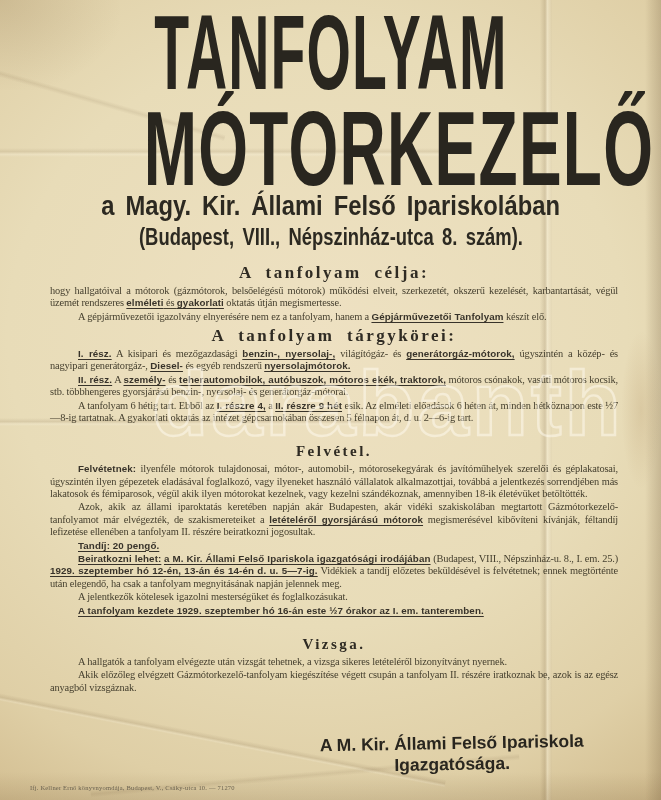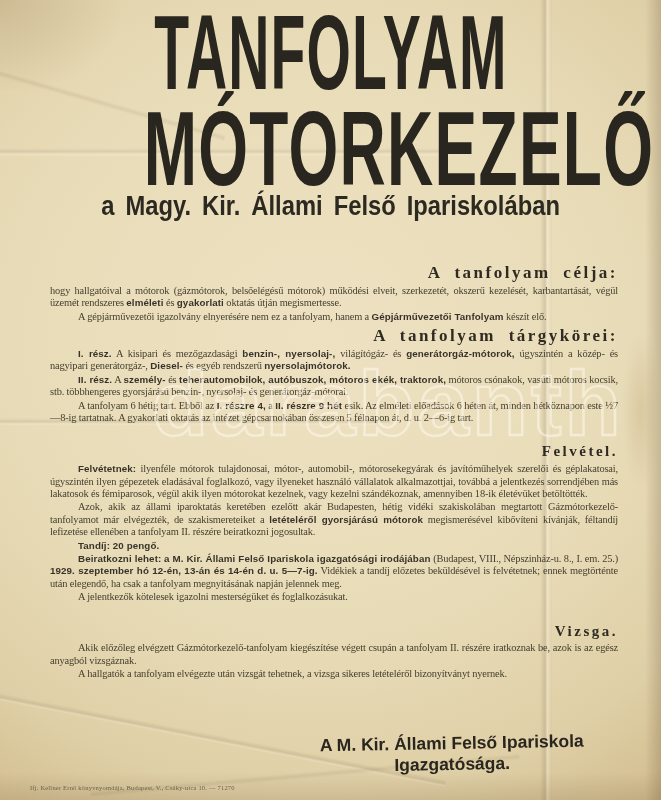--- a/index.html
+++ b/index.html
@@ -48,27 +48,27 @@
   .sub{position:absolute;left:0;width:661px;text-align:center;color:#2c2921;
       font-family:"Liberation Sans","DejaVu Sans",sans-serif;font-weight:700;white-space:nowrap;}
   .sub1{top:191px;font-size:27px;}
   .sub1 span{display:inline-block;transform:scale(0.88,1);transform-origin:center;word-spacing:5px;}
   .sub2{top:224px;font-size:23px;}
   .sub2 span{display:inline-block;transform:scale(0.80,1);transform-origin:center;word-spacing:4px;}
 
   
   .col{position:absolute;top:260px;left:50px;width:568px;z-index:2;}
   .sh{font-family:"Liberation Serif","DejaVu Serif",serif;font-weight:700;color:var(--heading-ink,#2f2b23);
-      font-size:17px;line-height:1.05;text-align:right;letter-spacing:2.5px;word-spacing:6px;margin:4px 0 3px;}
+      font-size:17px;line-height:1.05;text-align:center;letter-spacing:2.5px;word-spacing:6px;margin:4px 0 3px;}
   .sh.big{font-size:15px;margin-top:20px;}
   .bp{font-size:10.4px;line-height:12.4px;margin:0 0 1px;text-align:justify;text-indent:28px;
       letter-spacing:-0.15px;color:var(--ink,#46402f);}
   .bp.noind{text-indent:0;}
   .rb{font-family:"Liberation Sans","DejaVu Sans",sans-serif;font-weight:700;font-size:0.94em;letter-spacing:0.1px;color:#38332a;}
-  .ru{text-decoration-thickness:1px;text-underline-offset:2px;margin-top:40px;}
+  .ru{text-decoration:underline;text-decoration-thickness:1px;text-underline-offset:2px;margin-top:40px;}
 
   
   .signature{position:absolute;top:733px;left:282px;width:340px;text-align:center;z-index:3;
       font-family:"Liberation Sans","DejaVu Sans",sans-serif;font-weight:700;font-size:17.5px;line-height:21px;
       color:#29261f;transform:rotate(-1deg);}
 
   
   .imprint{position:absolute;top:784px;left:30px;font-size:6.5px;letter-spacing:0.2px;color:#6b6250;z-index:3;}
 
   
@@ -91,43 +91,45 @@
   <div class="crease stain1"></div>
   <div class="crease stain2"></div>
   <div class="crease stain3"></div>
 
   <div class="title-block">
     <div class="tl t2"><span class="tspan s2">TANFOLYAM</span></div>
     <div class="tl t1"><span class="tspan s1">MÓTORKEZELŐ</span></div>
   </div>
 
   <div class="sub sub1"><span>a Magy. Kir. Állami Felső Ipariskolában</span></div>
+  <div class="sub sub2"><span>(Budapest, VIII., Népszinház-utca 8. szám).</span></div>
 
   <div class="col">
 
     <h4 class="sh">A tanfolyam célja:</h4>
     <p class="bp noind"><span>hogy hallgatóival a mótorok (gázmótorok, belsőelégésű mótorok) működési elveit, szerkezetét, okszerű kezelését, karbantartását, végül üzemét rendszeres </span><span class="rb ru">elméleti</span><span class="ru"> és </span><span class="rb ru">gyakorlati</span><span> oktatás útján megismertesse.</span></p>
     <p class="bp"><span>A gépjárművezetői igazolvány elnyerésére nem ez a tanfolyam, hanem a </span><span class="rb ru">Gépjárművezetői Tanfolyam</span><span> készít elő.</span></p>
 
     <h4 class="sh">A tanfolyam tárgykörei:</h4>
     <p class="bp"><span class="rb ru">I. rész.</span><span> A kisipari és mezőgazdasági </span><span class="rb ru">benzin-, nyersolaj-,</span><span> világítógáz- és </span><span class="rb ru">generátorgáz-mótorok,</span><span> úgyszintén a közép- és nagyipari generátorgáz-, </span><span class="rb ru">Diesel-</span><span> és egyéb rendszerű </span><span class="rb ru">nyersolajmótorok.</span></p>
     <p class="bp"><span class="rb ru">II. rész.</span><span> A </span><span class="rb ru">személy-</span><span> és </span><span class="rb ru">teherautomobilok, autóbuszok, mótoros ekék, traktorok,</span><span> mótoros csónakok, vasúti mótoros kocsik, stb. többhengeres gyorsjárású benzin-, nyersolaj- és generátorgáz-mótorai.</span></p>
 
     <p class="bp"><span>A tanfolyam 6 hétig tart. Ebből az </span><span class="rb ru">I. részre 4,</span><span> a </span><span class="rb ru">II. részre 9 hét</span><span> esik. Az elméleti előadások 6 héten át, minden hétköznapon este ½7—8-ig tartatnak. A gyakorlati oktatás az intézet gépcsarnokában összesen 5 félnapon át, d. u. 2—6-ig tart.</span></p>
 
     <h4 class="sh big">Felvétel.</h4>
     <p class="bp"><span class="rb">Felvétetnek:</span><span> ilyenféle mótorok tulajdonosai, mótor-, automobil-, mótorosekegyárak és javítóműhelyek szerelői és géplakatosai, úgyszintén ilyen gépezetek eladásával foglalkozó, vagy ilyeneket használó vállalatok alkalmazottjai, továbbá a jelentkezés sorrendjében más lakatosok és fémiparosok, végül akik ilyen mótorokat kezelnek, vagy kezelni szándékoznak, amennyiben 18-ik életévüket betöltötték.</span></p>
-    <p class="bp"><span>Azok, akik az állami iparoktatás keretében ezelőtt akár Budapesten, hétig vidéki szakiskolában megtartott Gázmótorkezelő-tanfolyamot már elvégezték, de szakismereteiket a </span><span class="rb ru">letételéről gyorsjárású mótorok</span><span> megismerésével kibővíteni kívánják, féltandíj lefizetése ellenében a tanfolyam II. részére beiratkozni jogosultak.</span></p>
+    <p class="bp"><span>Azok, akik az állami iparoktatás keretében napján akár Budapesten, akár vidéki szakiskolában megtartott Gázmótorkezelő-tanfolyamot már elvégezték, de szakismereteiket a </span><span class="rb ru">letételéről gyorsjárású mótorok</span><span> megismerésével kibővíteni kívánják, féltandíj lefizetése ellenében a tanfolyam II. részére beiratkozni jogosultak.</span></p>
     <p class="bp"><span class="rb ru">Tandíj: 20 pengő.</span></p>
     <p class="bp"><span class="rb ru">Beiratkozni lehet:</span><span> </span><span class="rb ru">a M. Kir. Állami Felső Ipariskola igazgatósági irodájában</span><span> (Budapest, VIII., Népszinház-u. 8., I. em. 25.) </span><span class="rb ru">1929. szeptember hó 12-én, 13-án és 14-én d. u. 5—7-ig.</span><span> Vidékiek a tandíj előzetes beküldésével is felvétetnek; ennek megtörténte után elegendő, ha csak a tanfolyam megnyitásának napján jelennek meg.</span></p>
     <p class="bp"><span>A jelentkezők kötelesek igazolni mesterségüket és foglalkozásukat.</span></p>
+    <p class="bp"><span class="rb ru">A tanfolyam kezdete 1929. szeptember hó 16-án este ½7 órakor az I. em. tanteremben.</span></p>
 
     <h4 class="sh big">Vizsga.</h4>
+    <p class="bp"><span>A hallgatók a tanfolyam elvégezte után vizsgát tehetnek, a vizsga sikeres letételéről bizonyítványt nyernek.</span></p>
     <p class="bp"><span>Akik előzőleg elvégzett Gázmótorkezelő-tanfolyam kiegészítése végett csupán a tanfolyam II. részére iratkoznak be, azok is az egész anyagból vizsgáznak.</span></p>
-    <p class="bp"><span>A hallgatók a tanfolyam elvégezte után vizsgát tehetnek, a vizsga sikeres letételéről bizonyítványt nyernek.</span></p>
   </div>
 
   <div class="signature">
     <div>A M. Kir. Állami Felső Ipariskola</div>
     <div>Igazgatósága.</div>
   </div>
 
   <div class="imprint">Ifj. Kellner Ernő könyvnyomdája, Budapest, V., Csáky-utca 10. — 71270</div>
 
   <div class="watermark">darabanth</div>

